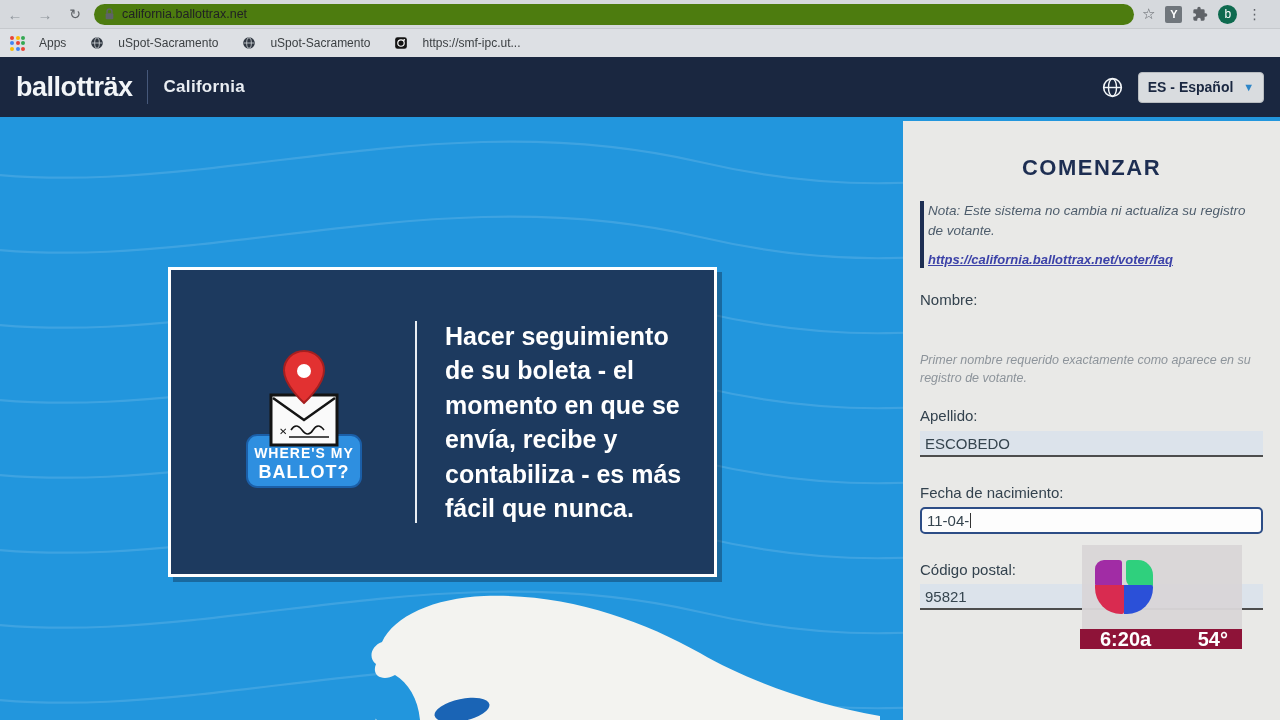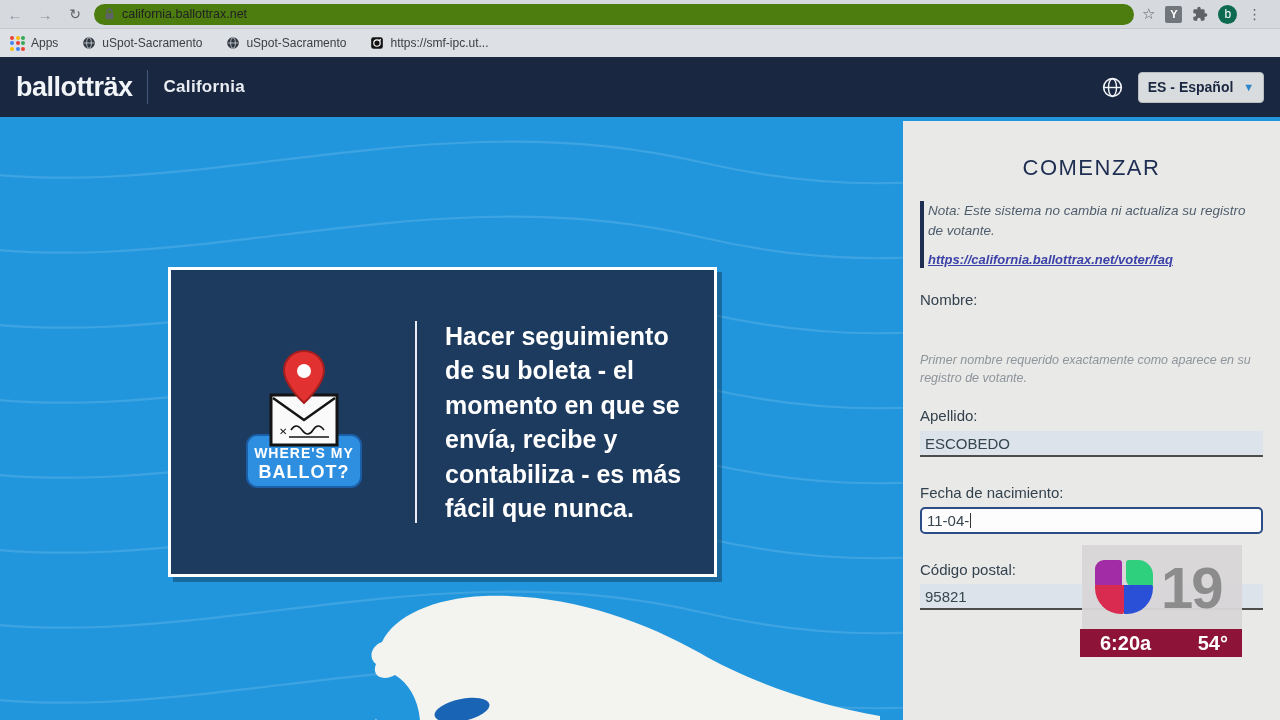--- a/index.html
+++ b/index.html
@@ -18,21 +18,21 @@
   .tb-right { display:flex; align-items:center; margin-left:8px; gap:10px; }
   .star-ic { font-size:15px; color:#5f6368; }
   .ext-y { width:17px; height:17px; background:#70767c; color:#fff; font-size:11px; font-weight:bold;
            display:flex; align-items:center; justify-content:center; border-radius:2px; }
   .avatar { width:19px; height:19px; border-radius:50%; background:#0e6a4f; color:#fff; font-size:12px;
             display:flex; align-items:center; justify-content:center; }
   .menu-dots { font-size:14px; color:#5f6368; letter-spacing:0; }
 
   .bookmarks { position:absolute; left:0; top:29px; width:1280px; height:28px; background:#dde0e4;
                display:flex; align-items:center; gap:24px; padding-left:10px; }
-  .bm { display:flex; align-items:center; gap:6px; font-size:12px; color:#3c4043; }
+  .bm { display:flex; align-items:center; gap:14px; font-size:12px; color:#3c4043; }
   .apps-grid { display:grid; grid-template-columns:repeat(3,4px); grid-gap:1.5px; }
   .apps-grid i { width:4px; height:4px; border-radius:50%; display:block; }
 
   
   .site-header { position:absolute; left:0; top:57px; width:1280px; height:60px; background:#1a2740;
                  display:flex; align-items:center; padding:0 16px; }
   .logo { color:#f2f5f8; font-size:27px; font-weight:bold; letter-spacing:-0.5px; }
   .hdr-div { width:1px; height:34px; background:#46587a; margin:0 16px 0 14px; }
   .region { color:#e9edf2; font-size:17px; font-weight:bold; letter-spacing:0.3px; }
   .hdr-spacer { flex:1; }
@@ -50,21 +50,21 @@
   .hero-card { position:absolute; left:168px; top:150px; width:549px; height:310px; background:#1d3a5f;
                border:3px solid #ffffff; box-shadow:5px 5px 0 rgba(8,24,44,0.35);
                display:flex; align-items:center; }
   .hero-graphic { margin-left:58px; flex:0 0 150px; }
   .card-div { width:2px; height:202px; background:#e8edf2; margin-left:36px; }
   .hero-text { width:258px; margin-left:28px; color:#ffffff; font-size:25px; font-weight:bold; line-height:1.38; }
 
   
   .panel { position:absolute; left:903px; top:121px; width:377px; height:599px; background:#e9e9e7; }
   .panel-title { position:absolute; left:0; top:34px; width:100%; text-align:center; font-size:22px;
-                 font-weight:normal; letter-spacing:1.5px; color:#1d2e52; }
+                 font-weight:bold; letter-spacing:1.5px; color:#1d2e52; }
   .note-block { position:absolute; left:17px; top:80px; width:332px; border-left:4px solid #1d2e52; padding-left:4px; }
   .note-text { font-size:13.5px; font-style:italic; color:#4e5d6c; line-height:1.45; }
   .faq-link { display:inline-block; margin-top:12px; font-size:13px; font-style:italic; font-weight:bold;
               color:#3c42a8; text-decoration:underline; cursor:pointer; }
   .flabel { position:absolute; left:17px; font-size:15px; color:#33424e; }
   .tinput { position:absolute; left:17px; width:343px; height:26px; background:#dce3eb;
             border-bottom:2px solid #4d4d4d; font-size:15px; color:#36454f; display:flex;
             align-items:center; padding-left:5px; }
   .tinput.focused { background:#fdfdfd; border:2px solid #2d4d86; border-radius:5px; height:27px; }
   .cursor { display:inline-block; width:1px; height:15px; background:#333; margin-left:1px; }
@@ -89,21 +89,21 @@
   .uni { position:absolute; left:1080px; top:545px; z-index:50; }
   .uni-top { margin-left:2px; width:160px; height:84px; background:rgba(216,213,215,0.96);
              display:flex; align-items:center; padding-left:13px; }
   .uni-logo { position:relative; width:58px; height:54px; }
   .uni-logo .q { position:absolute; }
   .uni-logo .tl { left:0; top:0; width:27px; height:26px; background:#a12ca5; border-radius:9px 3px 0 2px; }
   .uni-logo .tr { right:0; top:0; width:27px; height:27px; background:#2fd07d; border-radius:3px 15px 2px 8px; }
   .uni-logo .bl { left:0; top:25px; width:29px; height:29px; background:#d92b50; border-radius:0 0 2px 26px; }
   .uni-logo .br { right:0; top:25px; width:29px; height:29px; background:#2b50d8; border-radius:0 2px 26px 0; }
   .uni-19 { font-size:58px; font-weight:bold; color:#8c8c8c; margin-left:8px; letter-spacing:-2px; }
-  .uni-bar { width:162px; height:28px; background:#8e1338; color:#fff; display:flex; align-items:center;
+  .uni-bar { width:162px; height:20px; background:#8e1338; color:#fff; display:flex; align-items:center;
              justify-content:space-between; padding:0 14px 0 20px; font-size:20px; font-weight:bold; }
 </style>
 </head>
 <body>
 
 <div class="screen">
 
   <div class="toolbar">
     <span class="navbtn">←</span>
     <span class="navbtn">→</span>
@@ -252,21 +252,20 @@
   </div>
 
   <div class="uni">
     <div class="uni-top">
       <div class="uni-logo">
         <div class="q tl"></div>
           <div class="q tr"></div>
           <div class="q bl"></div>
           <div class="q br"></div>
       </div>
-      <span class="uni-19">19</span>
     </div>
     <div class="uni-bar">
       <span>6:20a</span>
       <span>54°</span>
     </div>
   </div>
 
 </div>
 
 </body></html>

